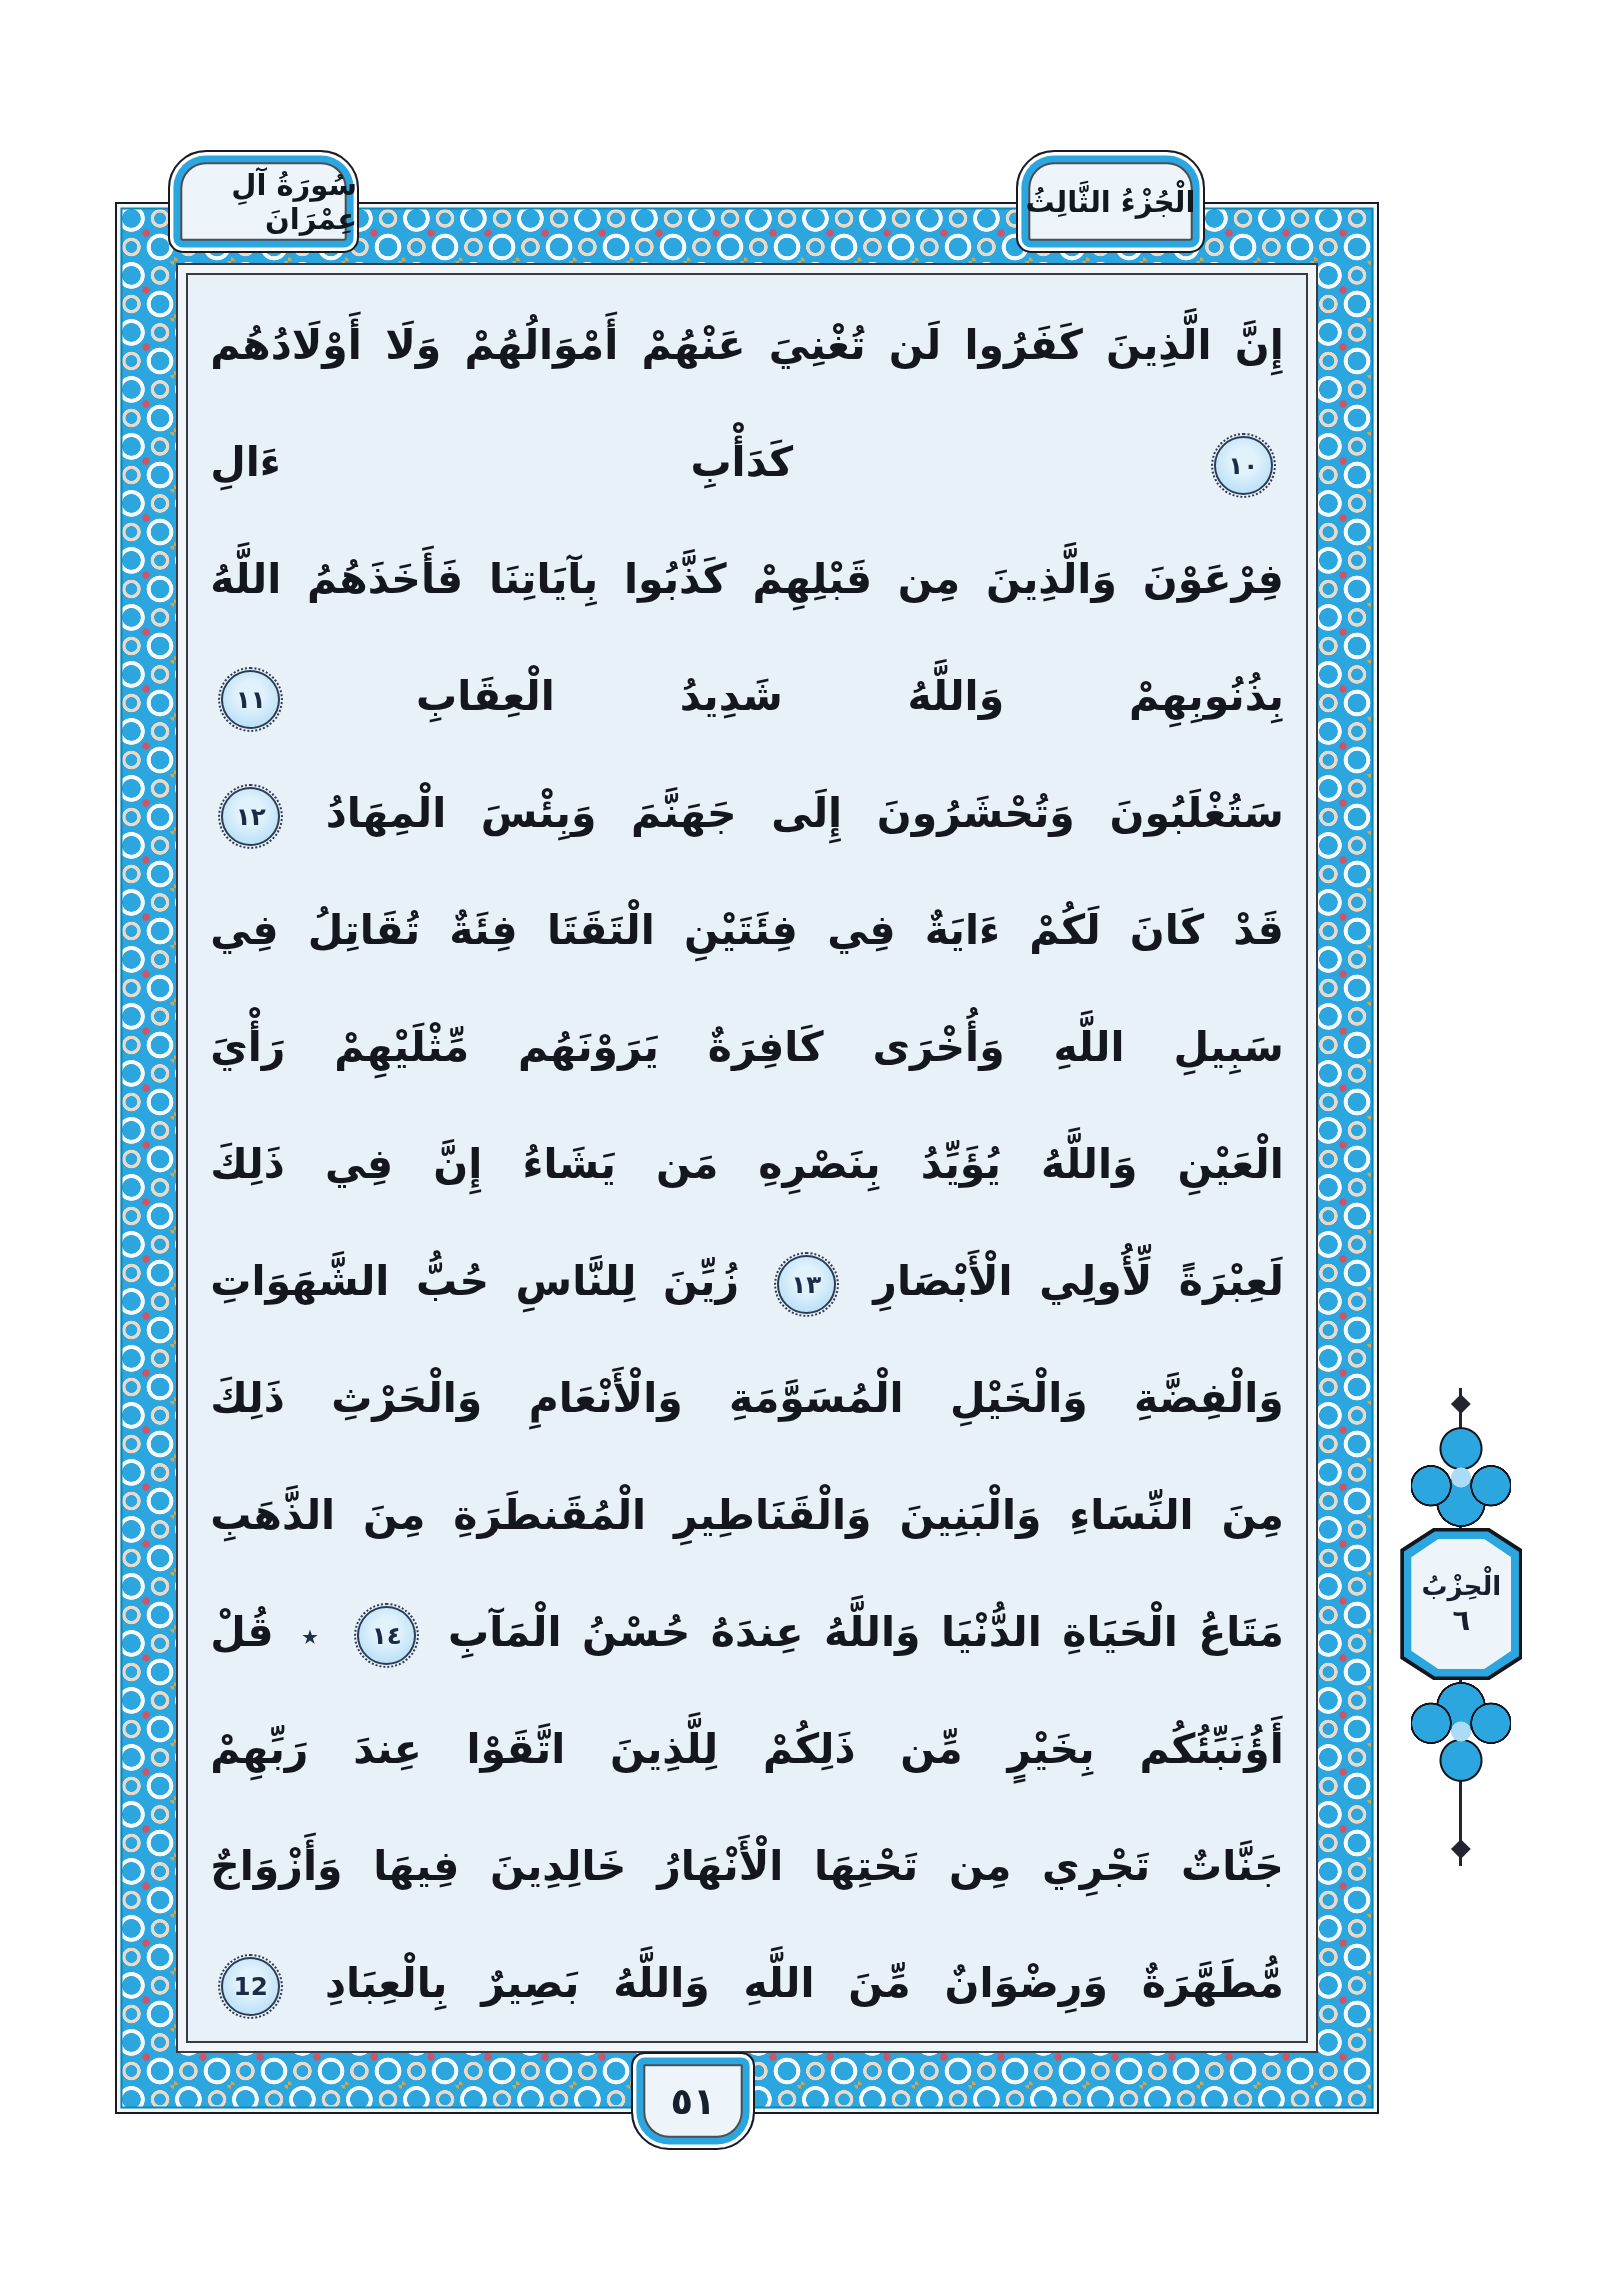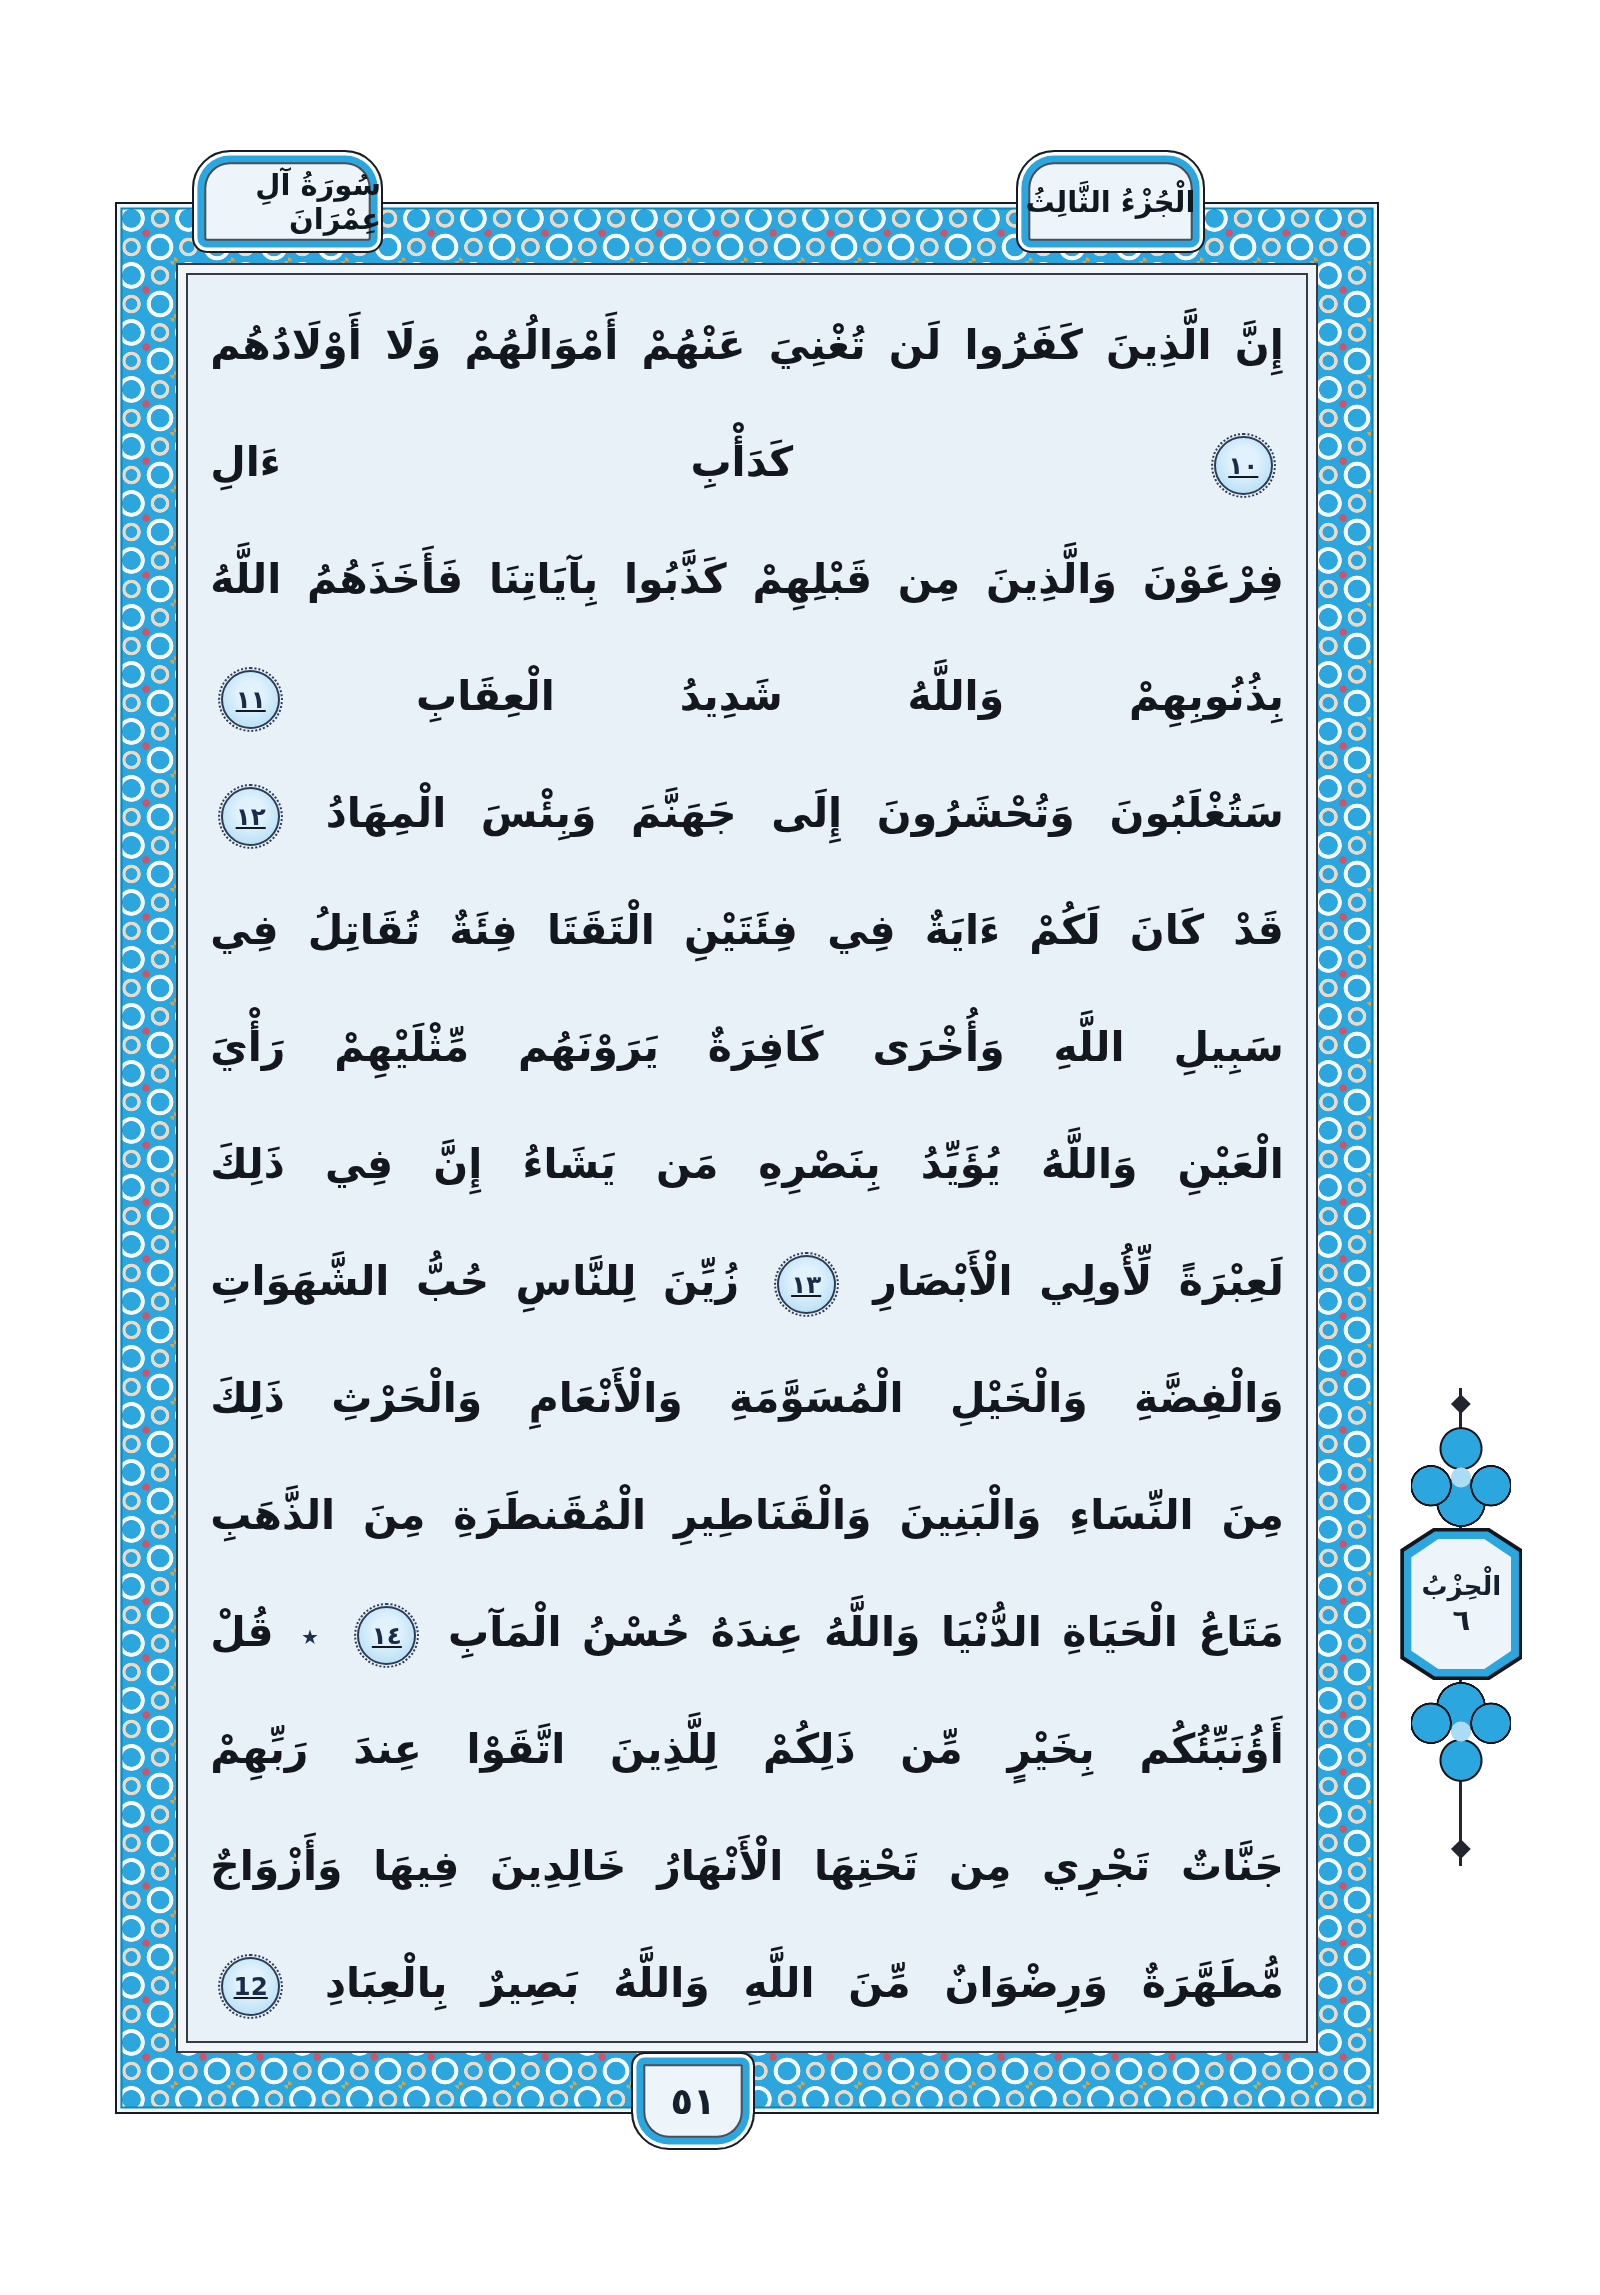--- a/index.html
+++ b/index.html
@@ -40,32 +40,32 @@
     white-space:normal; direction:rtl;
   }
   .qtext{letter-spacing:0;}
   .vmarker{
     display:inline-flex; align-items:center; justify-content:center;
     width:59px; height:59px; border-radius:50%; vertical-align:middle;
     background:radial-gradient(circle at 50% 42%, #E2F2FC 0 30%, var(--marker_fill) 65%, #A9D6F0 100%);
     border:2.7px double var(--marker_ring);
     outline:2.7px dotted var(--marker_ring); outline-offset:1.4px;
     box-shadow:0 0 0 1.4px #E8F1F8;
-    margin:0 11px; line-height:normal;text-decoration:underline;
+    margin:0 11px; line-height:normal;
   }
   .vnum{font-size:24.6px; font-weight:700; color:#1C2C46;}
   .rubstar{font-size:33px; color:#20304A; margin:0 6.8px; vertical-align:middle; font-weight:700;}
 
   
   .cartouche{
     position:absolute; background:#EEF5FA; border:2.1px solid var(--outline_dark);
     box-shadow: inset 0 0 0 3.4px #FFFFFF, inset 0 0 0 10.3px var(--border_blue), inset 0 0 0 12.3px rgba(21,21,28,.75);
     display:flex; align-items:center; justify-content:center; z-index:6;
   }
-  .cart-left{left:168px; top:150px; width:191px; height:103px; border-radius:38px 38px 15px 15px;margin-left:24px;}
+  .cart-left{left:168px; top:150px; width:191px; height:103px; border-radius:38px 38px 15px 15px;}
   .cart-right{left:973px; top:150px; width:189px; height:103px; border-radius:38px 38px 15px 15px;margin-left:43px;}
   .cart-page{left:631px; top:2052px; width:124px; height:98px; border-radius:13.7px 13.7px 38px 38px;}
   .cart-label{font-size:29px; font-weight:700; color:#101820; direction:rtl;}
   .cart-page .cart-label{font-size:37px; color:#16202C;}
 
   
   .hizb{position:absolute; left:1364px; top:1382px; width:142px; height:489px; z-index:5;margin-left:26px;}
   .hizb-line{position:absolute; left:69px; top:5.5px; width:3.4px; height:478px; background:#242430;}
   .hizb-tip{position:absolute; left:64px; width:13.7px; height:13.7px; background:#242430; transform:rotate(45deg);}
   .tip-t{top:15px;} .tip-b{bottom:15px;}

